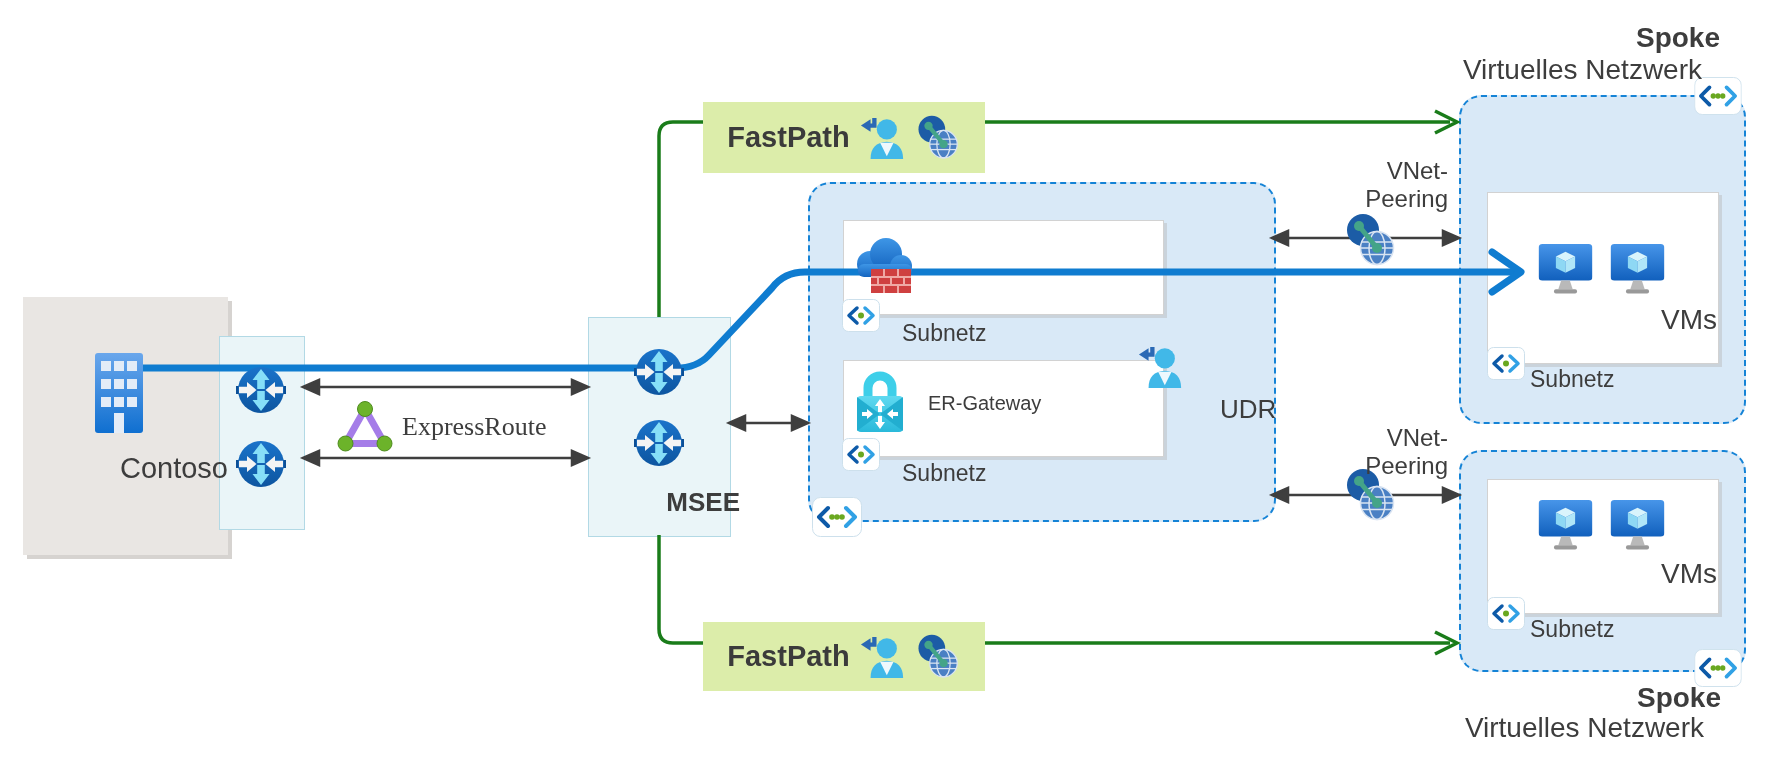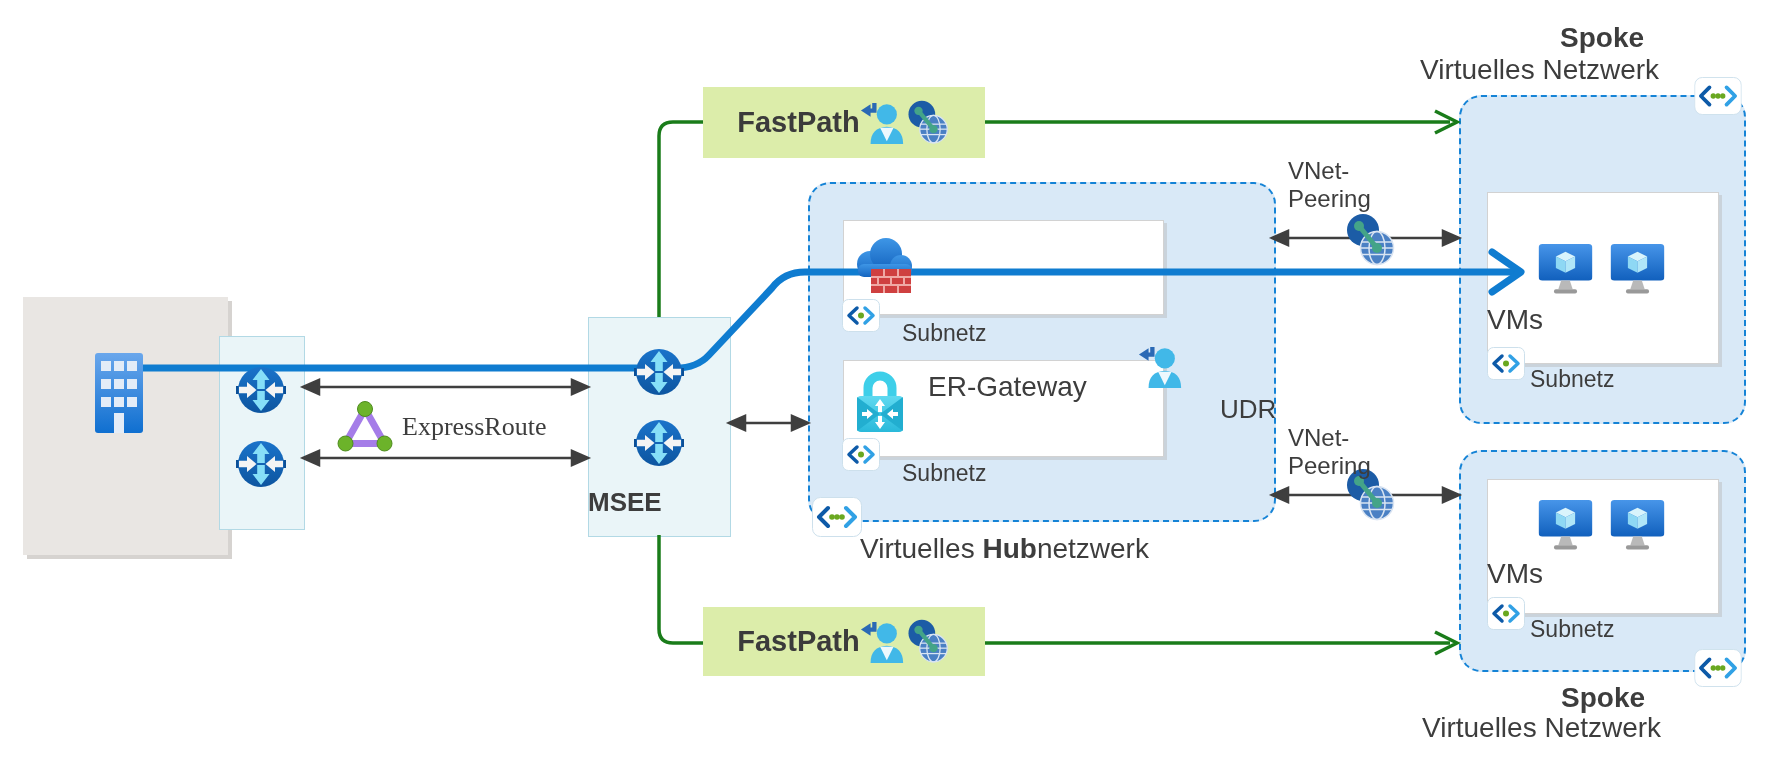--- a/index.html
+++ b/index.html
@@ -1,27 +1,27 @@
 <!DOCTYPE html>
 <html><head>
 <meta charset="utf-8">
 <style>
   html,body{margin:0;padding:0;background:#ffffff;}
   #canvas{position:relative;width:1769px;height:766px;background:#ffffff;overflow:hidden;
           font-family:"Liberation Sans", sans-serif;color:#3d3d3d;}
   .abs{position:absolute;}
   .z1{z-index:1}.z2{z-index:2}.z3{z-index:3}
   .lbl{position:absolute;z-index:4;color:#3d3d3d;white-space:nowrap;}
-  .ctr{text-align:left;}
+  .ctr{text-align:right;}
   .b{font-weight:bold;}
   .onprem{background:#e9e6e3;box-shadow:4px 4px 0 #d6d3d0;}
   .edgebox{background:#eaf5f8;border:1px solid #b2d9e5;}
   .vnetbox{background:#d9e9f7;border:2px dashed #1583d6;border-radius:22px;}
   .whitebox{background:#ffffff;border:1px solid #d2d2d2;box-shadow:3px 3px 0 rgba(185,185,185,0.45);}
-  .fastpath{background:#dcedaa;display:flex;align-items:center;justify-content:center;}
+  .fastpath{background:#dcedaa;display:flex;align-items:center;justify-content:center;gap:10px;margin-top:15px;}
   .fp-label{font-weight:bold;font-size:29px;color:#3b3b3b;}
   svg.icon{position:absolute;z-index:4;overflow:visible;}
 </style>
 </head>
 <body>
 
 <div id="canvas">
 
   <svg width="0" height="0" style="position:absolute" aria-hidden="true">
     <defs>
@@ -286,30 +286,28 @@
   <svg class="icon" style="left:1610px;top:500px;" width="55" height="50" viewBox="0 0 56 52">
       <use href="#sym-vm"></use>
     </svg>
   <svg class="icon" style="left:1487px;top:597px;" width="38" height="33" viewBox="0 0 38 33">
       <use href="#sym-subnet"></use>
     </svg>
   <svg class="icon" style="left:1694px;top:649px;" width="48" height="38" viewBox="0 0 50 40">
       <use href="#sym-vnet"></use>
     </svg>
 
+  <div class="lbl ctr" style="left:23px;top:452px;width:205px;font-size:29px;">Contoso</div>
   <div class="lbl" style="left:402px;top:412px;font-size:26px;font-family:Liberation Serif, serif;">ExpressRoute</div>
   <div class="lbl ctr b" style="left:588px;top:487px;width:152px;font-size:26px;">MSEE</div>
 
   <div class="lbl" style="left:902px;top:320px;font-size:23px;">Subnetz</div>
-  <div class="lbl" style="left:928px;top:371px;font-size:28px;">ER-Gateway</div>
+  <div class="lbl" style="left:928px;top:392px;font-size:20px;">ER-Gateway</div>
   <div class="lbl" style="left:1172px;top:394px;font-size:26px;margin-left:48px;">UDR</div>
   <div class="lbl" style="left:902px;top:460px;font-size:23px;">Subnetz</div>
-  <div class="lbl ctr" style="left:860px;top:533px;width:320px;font-size:28px;">
-    <span>Virtuelles </span><span class="b">Hub</span><span>netzwerk</span>
-  </div>
 
   <div class="lbl ctr" style="left:1288px;top:157px;width:160px;font-size:24px;line-height:28px;">
     <div>VNet-</div>
     <div>Peering</div>
   </div>
   <div class="lbl ctr" style="left:1288px;top:424px;width:160px;font-size:24px;line-height:28px;">
     <div>VNet-</div>
     <div>Peering</div>
   </div>
 

